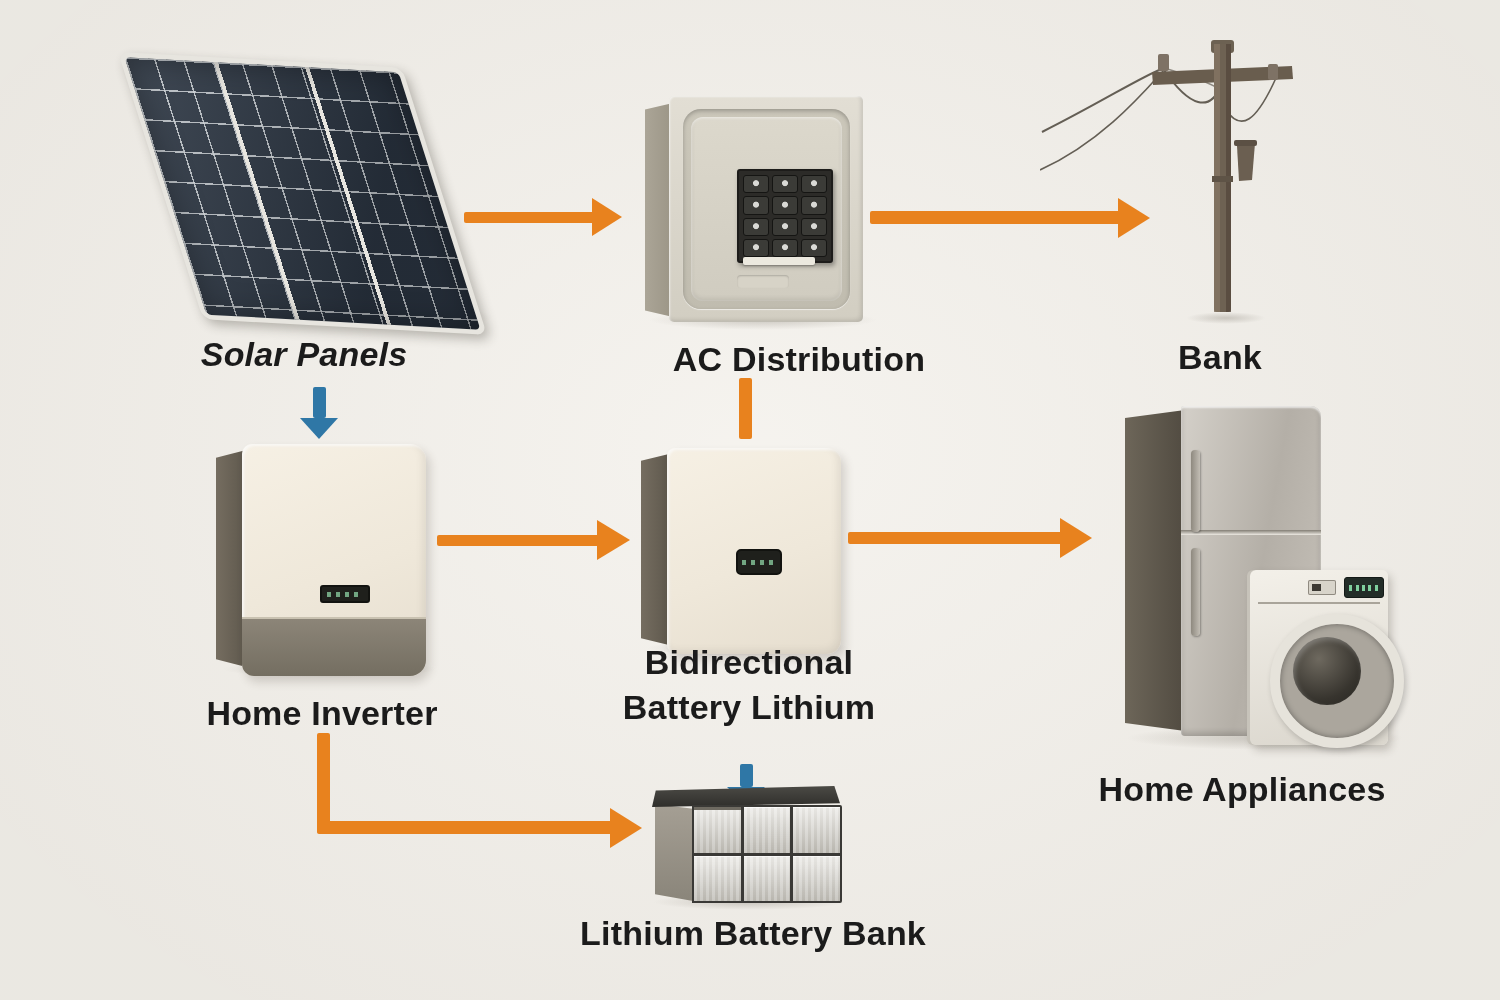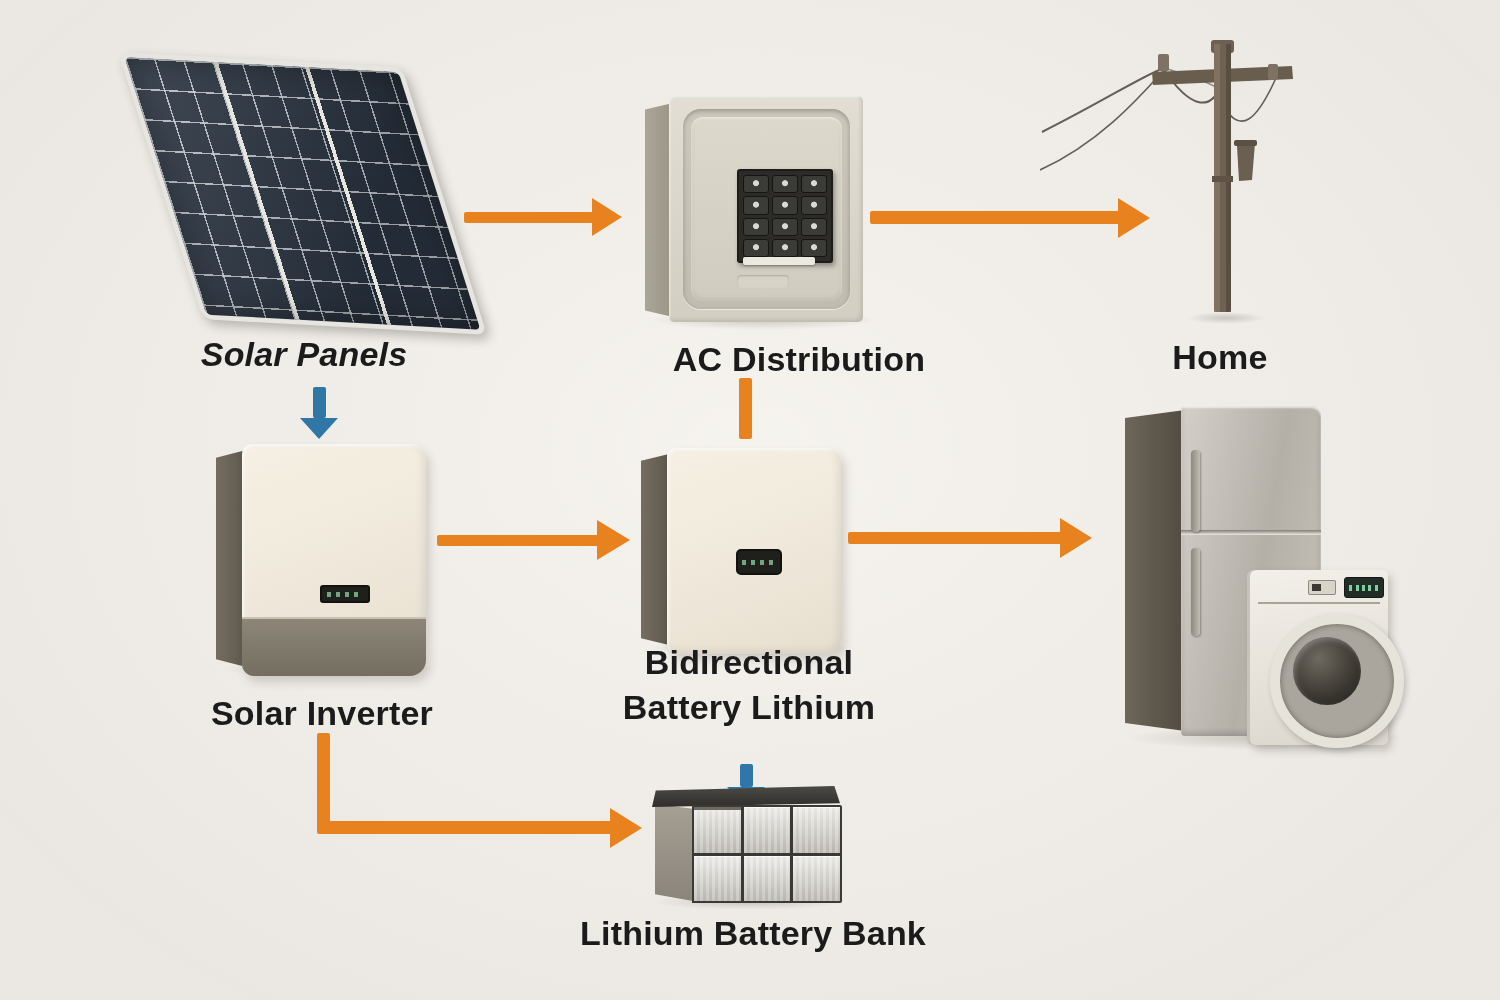--- a/index.html
+++ b/index.html
@@ -274,21 +274,22 @@
       <div class="module"></div>
       <div class="module"></div>
       <div class="module"></div>
       <div class="module"></div>
       <div class="module"></div>
     </div>
   </div>
 
   <div class="lbl" style="left:304px;top:332px;font-style:italic;">Solar Panels</div>
   <div class="lbl" style="left:751px;top:337px;margin-left:48px;">AC Distribution</div>
-  <div class="lbl" style="left:1220px;top:335px;">Home</div>
-  <div class="lbl" style="left:322px;top:691px;">Solar Inverter</div>
+  <div class="lbl" style="left:1220px;top:335px;">Bank</div>
+  <div class="lbl" style="left:322px;top:691px;">Home Inverter</div>
   <div class="lbl" style="left:749px;top:640px;">
     <span style="display:block;">Bidirectional</span>
     <span style="display:block;">Battery Lithium</span>
   </div>
+  <div class="lbl" style="left:1242px;top:767px;">Home Appliances</div>
   <div class="lbl" style="left:753px;top:911px;">Lithium Battery Bank</div>
 
 </div>
 
 </body></html>

